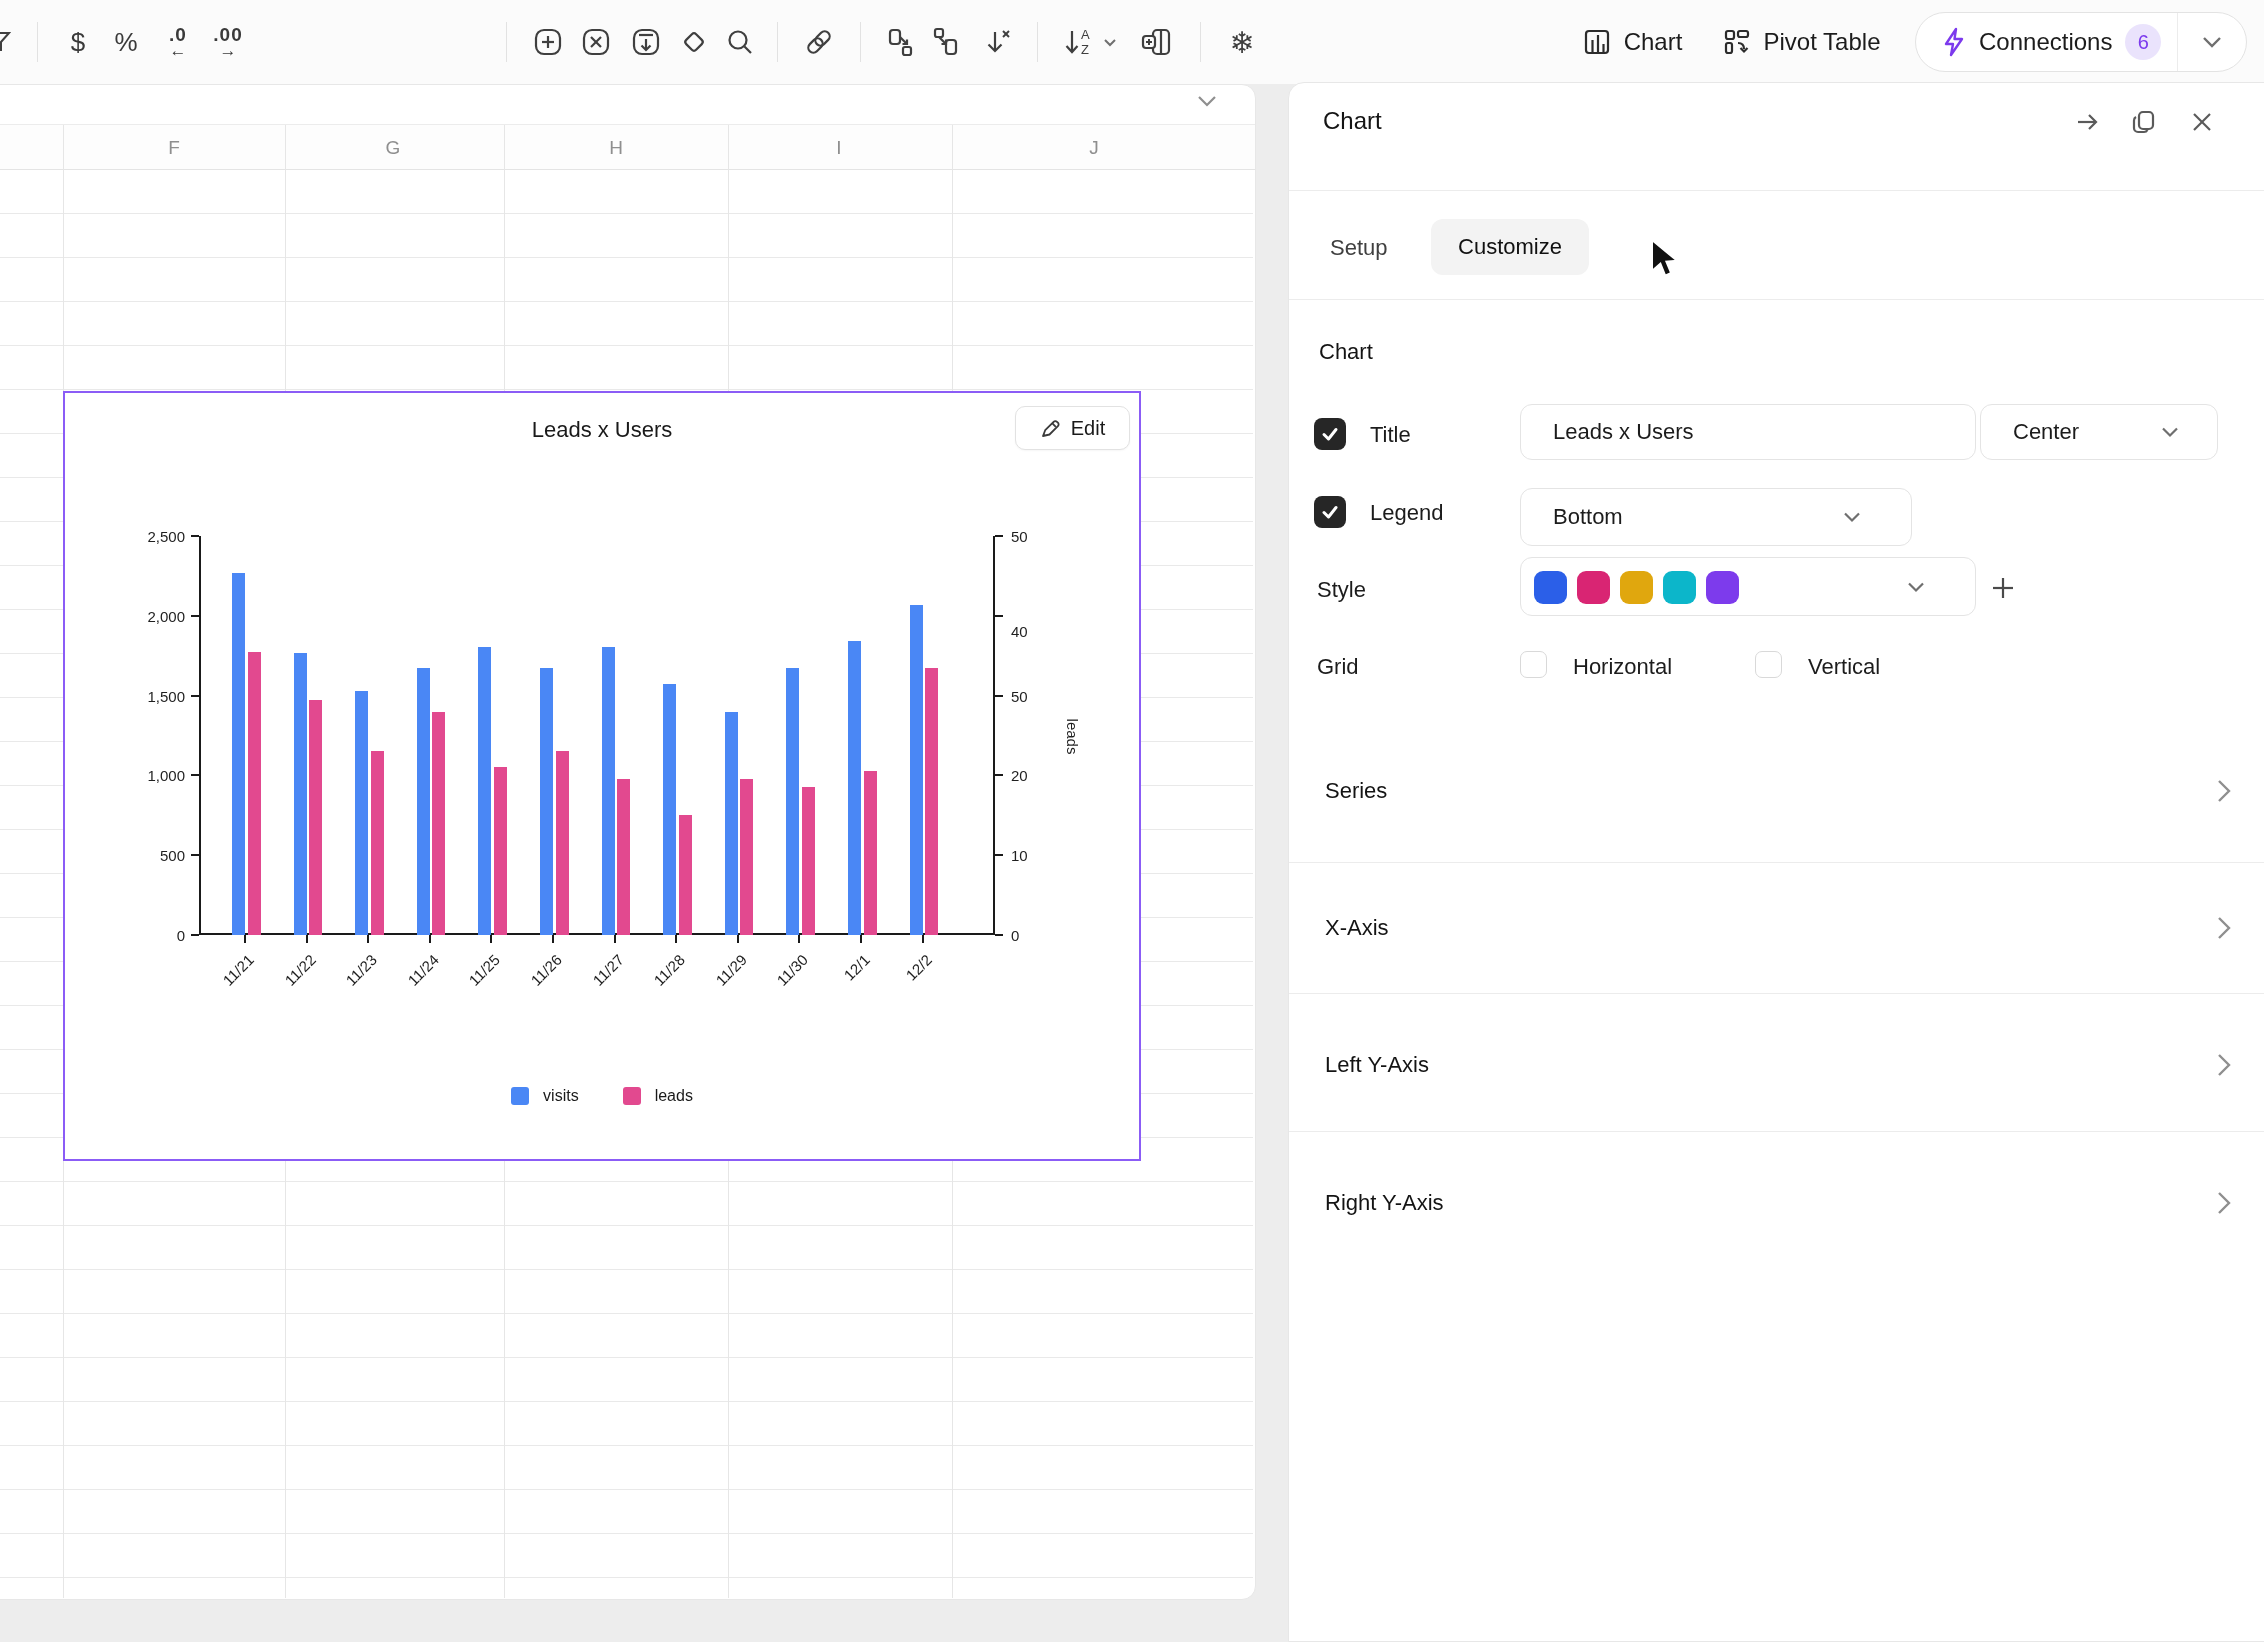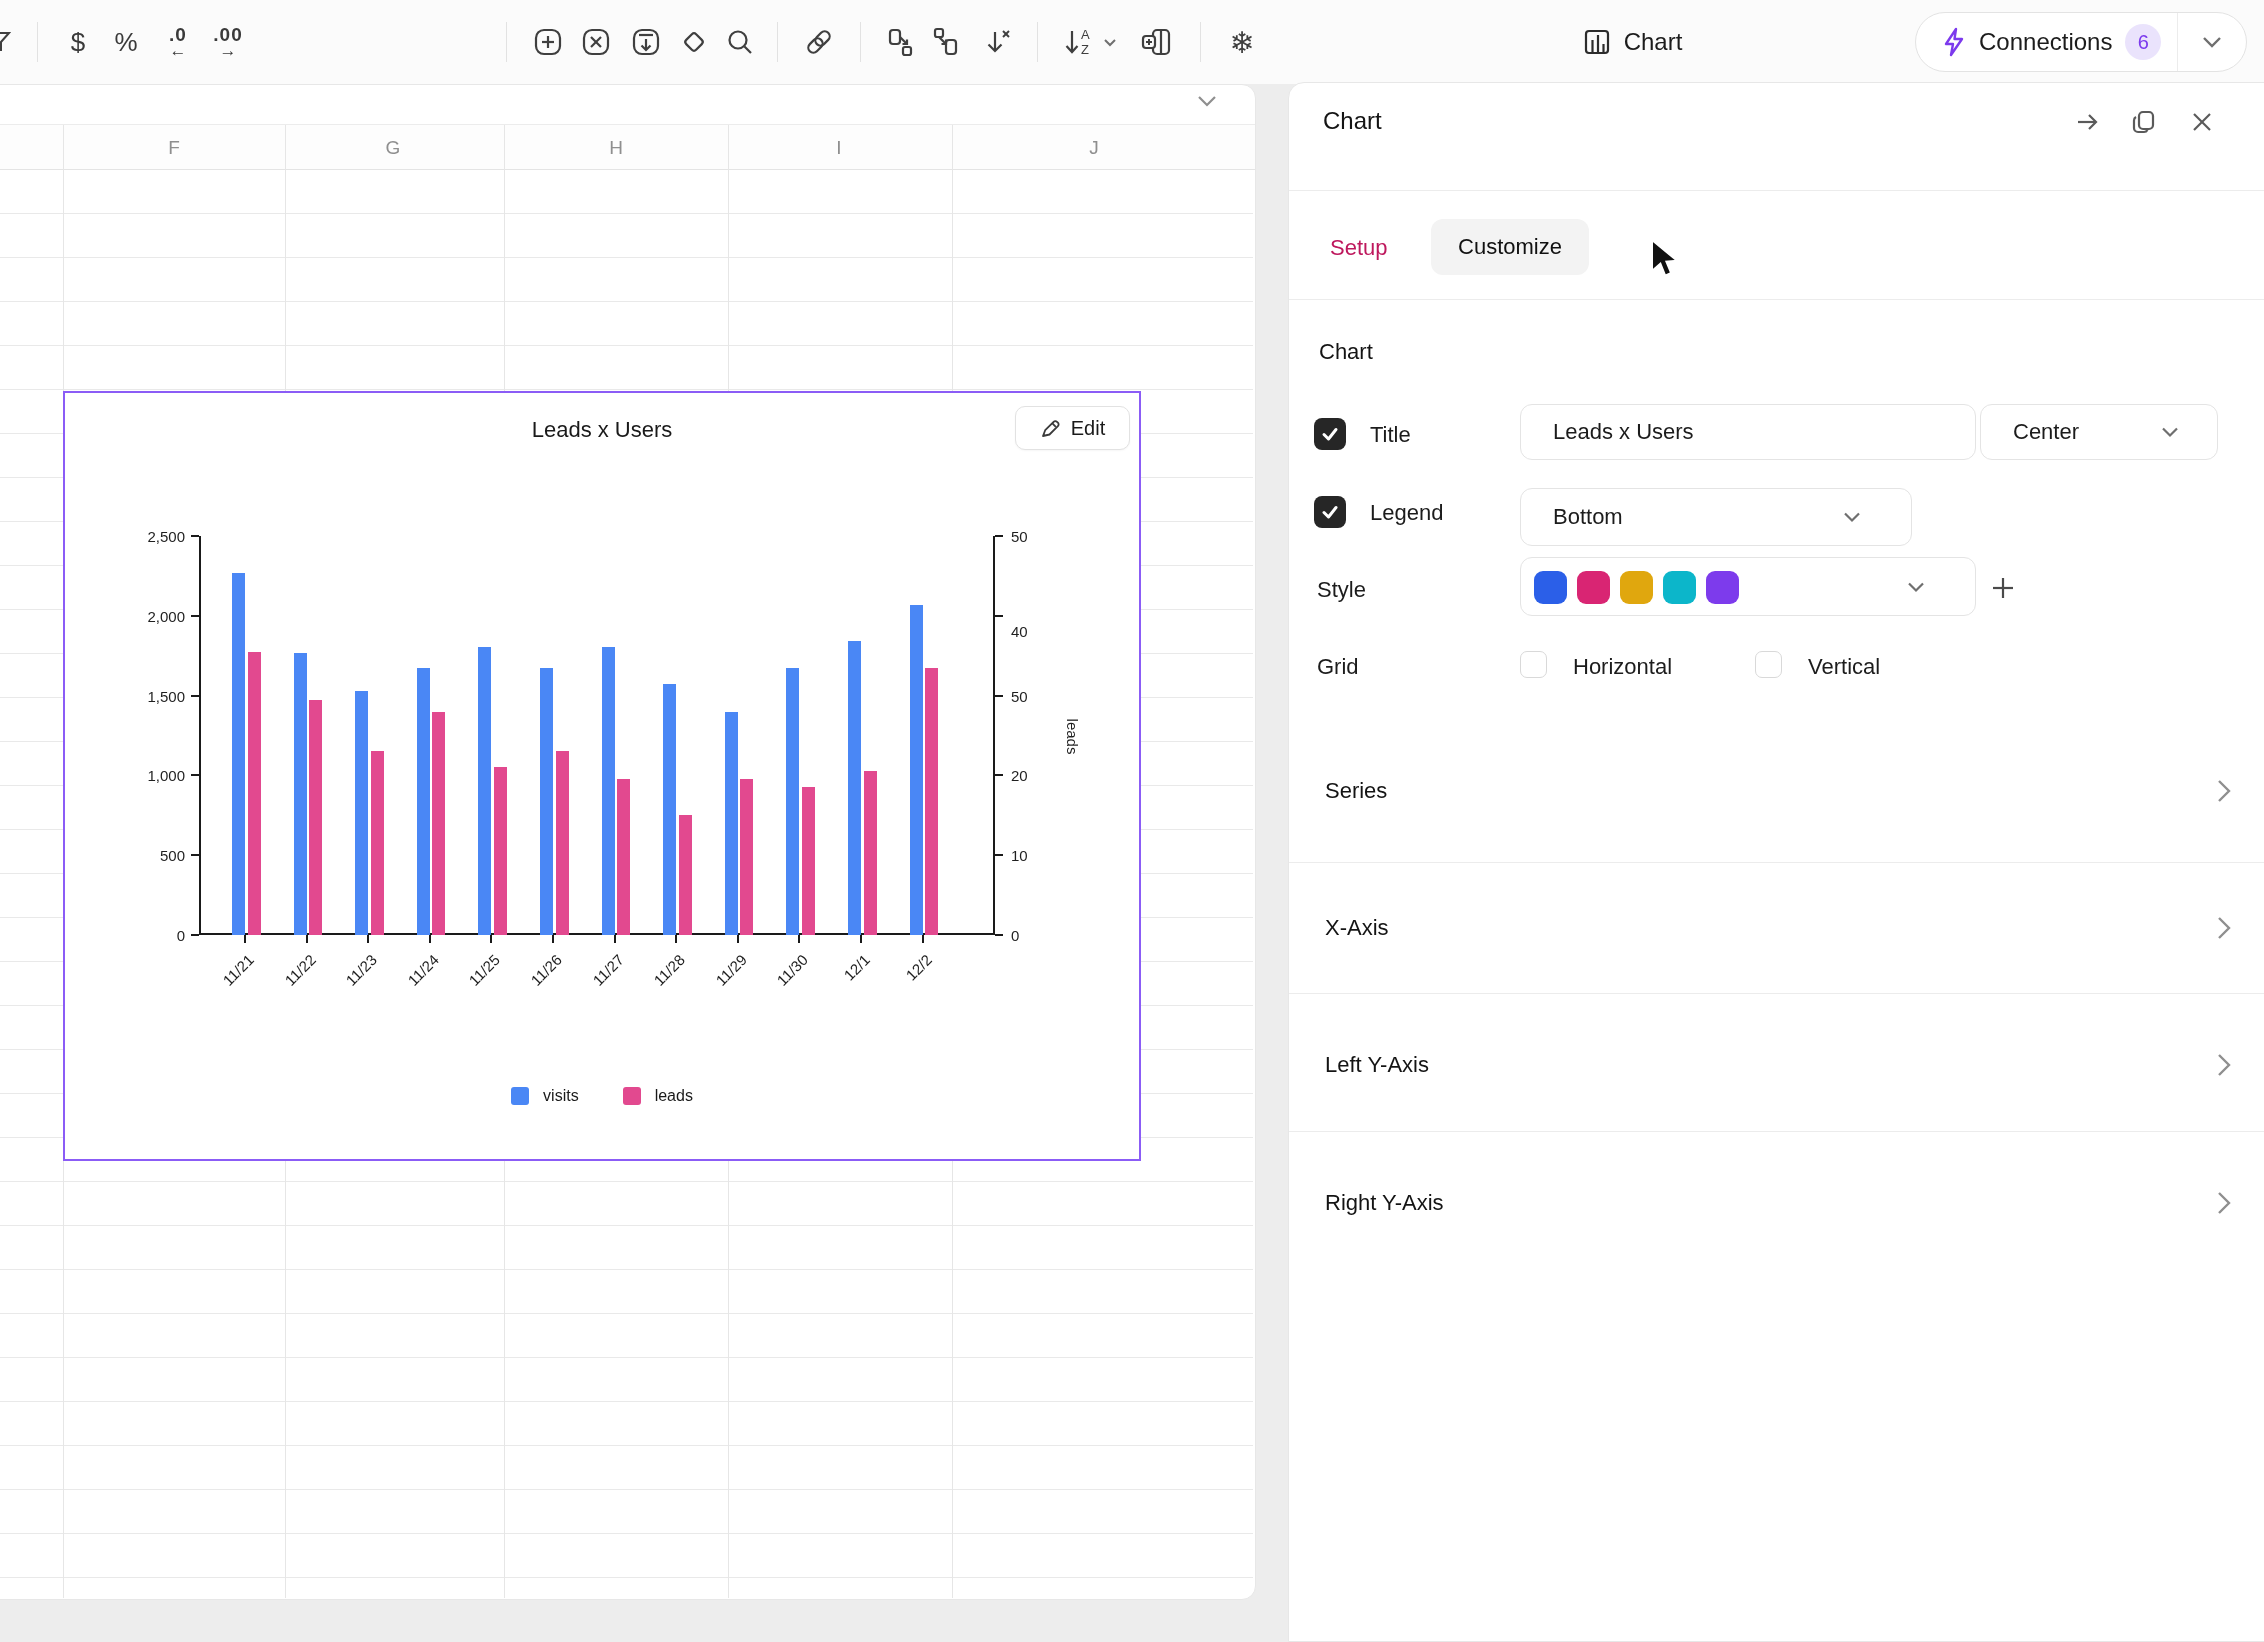--- a/index.html
+++ b/index.html
@@ -218,20 +218,30 @@
 
     <div class="tb-item mode-btn" style="left:1572px;width:120px">
       <svg width="30" height="30" viewBox="0 0 30 30">
           <rect x="4" y="4" width="22" height="22" rx="3" fill="none" stroke="#2c2c2c" stroke-width="2.2"></rect>
           <line x1="10.5" y1="26" x2="10.5" y2="13" stroke="#2c2c2c" stroke-width="2.2"></line>
           <line x1="16" y1="26" x2="16" y2="8" stroke="#2c2c2c" stroke-width="2.2"></line>
           <line x1="21.5" y1="26" x2="21.5" y2="17" stroke="#2c2c2c" stroke-width="2.2"></line>
         </svg>
       <span>Chart</span>
     </div>
+    <div class="tb-item mode-btn" style="left:1706px;width:190px">
+      <svg width="30" height="30" viewBox="0 0 30 30">
+          <rect x="4" y="4" width="8" height="8" rx="2" fill="none" stroke="#2c2c2c" stroke-width="2.2"></rect>
+          <rect x="16" y="4" width="10" height="6" rx="2" fill="none" stroke="#2c2c2c" stroke-width="2.2"></rect>
+          <rect x="4" y="16" width="6" height="10" rx="2" fill="none" stroke="#2c2c2c" stroke-width="2.2"></rect>
+          <path d="M16 16 q6 0 6 6" fill="none" stroke="#2c2c2c" stroke-width="2.2"></path>
+          <polyline points="18.5,21 22,24.5 25.5,21" fill="none" stroke="#2c2c2c" stroke-width="2.2"></polyline>
+        </svg>
+      <span>Pivot Table</span>
+    </div>
 
     <div class="conn-pill">
       <div class="conn-main">
         <svg width="24" height="30" viewBox="0 0 24 30">
             <path d="M14 2 L4 17 H11 L9 28 L20 12 H12.5 Z" fill="none" stroke="#7C3AED" stroke-width="2.4" stroke-linejoin="round"></path>
           </svg>
         <span class="conn-label">Connections</span>
         <span class="conn-badge">6</span>
       </div>
       <div class="conn-div"></div>
@@ -382,21 +392,21 @@
         </svg>
     </div>
     <div class="panel-hicon" style="left:896px">
       <svg width="24" height="24" viewBox="0 0 24 24">
           <line x1="4" y1="4" x2="20" y2="20" stroke="#5a5a5a" stroke-width="2.2"></line>
           <line x1="20" y1="4" x2="4" y2="20" stroke="#5a5a5a" stroke-width="2.2"></line>
         </svg>
     </div>
     <div class="panel-div" style="top:107px"></div>
 
-    <div class="tab" style="left:41px;top:152px;color:#be185d">Setup</div>
+    <div class="tab" style="left:41px;top:152px;color:#404040">Setup</div>
     <div class="tab-pill">Customize</div>
     <div class="panel-div" style="top:216px"></div>
 
     <div class="sec-heading" style="top:256px">Chart</div>
 
     <div class="checkbox checked" style="left:25px;top:335px">
       <svg width="20" height="20" viewBox="0 0 20 20">
           <polyline points="4,10.5 8.5,15 16,5.5" fill="none" stroke="#ffffff" stroke-width="3" stroke-linecap="round" stroke-linejoin="round"></polyline>
         </svg>
     </div>

